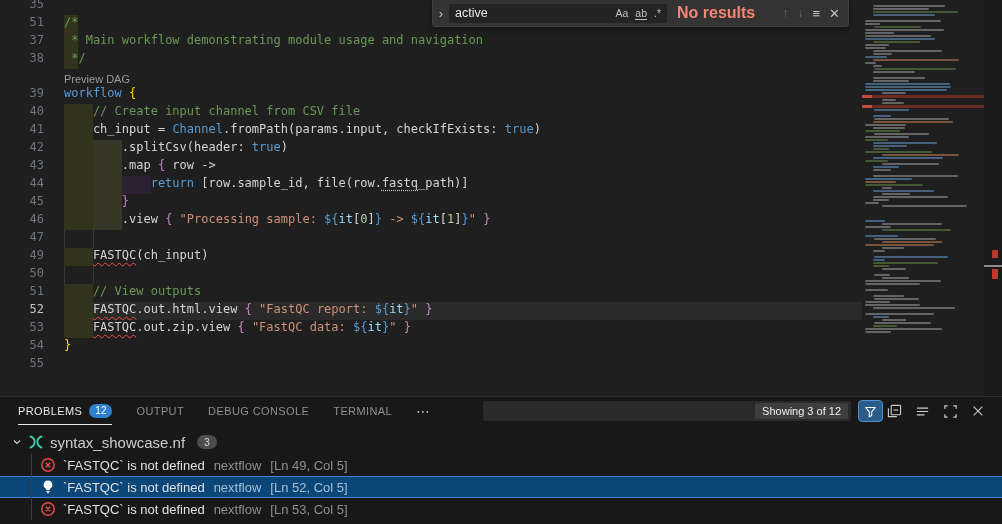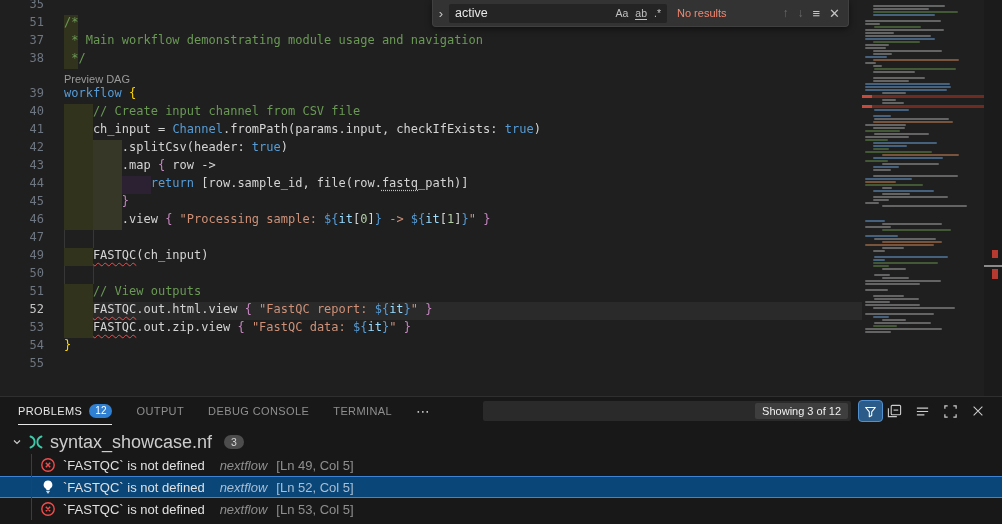--- a/index.html
+++ b/index.html
@@ -35,21 +35,21 @@
   .find{ position:absolute; left:432px; top:0; width:417px; height:27px; background:#333333;
          border:1px solid #404040; border-top:none; border-radius:0 0 4px 4px;
          box-shadow:0 2px 6px rgba(0,0,0,.5); display:flex; align-items:center; z-index:5; }
   .find-toggle{ width:16px; text-align:center; color:#c5c5c5; font-size:13px; cursor:pointer; }
   .find-input{ position:relative; width:218px; height:19px; background:#242424; border-radius:2px;
                display:flex; align-items:center; }
   .find-query{ padding-left:6px; color:#e8e8e8; font-size:12.5px; flex:1; }
   .find-opts{ display:flex; gap:7px; margin-right:6px; color:#c0c0c0; font-size:10.5px; }
   .find-opts span{ cursor:pointer; }
   .ico-ab{ border-bottom:1px solid #c0c0c0; }
-  .find-results{ margin-left:10px; color:#f48771; font-size:11px; flex:1; }
+  .find-results{ margin-left:10px; color:#f48771; font-size:16px; flex:1;font-weight:bold; }
   .find-nav{ display:flex; gap:9px; margin-right:8px; align-items:center; }
   .find-nav .dim{ color:#6c6c6c; font-size:12px; }
   .find-nav .lit{ color:#c5c5c5; font-size:13px; cursor:pointer; }
 
   
   .minimap{ position:absolute; left:862px; top:2px; width:122px; height:390px; overflow:hidden; cursor:pointer;}
   .mrow{ height:2px; margin-bottom:1px; display:flex; }
   .mrow span{ height:2px; border-radius:1px; }
   .mred{ height:3px; margin-bottom:1px; background:#6d2b22; position:relative; }
   .mred::before{ content:""; position:absolute; left:0; top:0; width:10px; height:3px; background:#c74a3c; }
@@ -73,31 +73,31 @@
   .pchip{ position:absolute; right:3px; top:2px; height:16px; line-height:16px; background:#3e3e3e;
           color:#f0f0f0; font-size:11px; padding:0 7px; border-radius:2px; white-space:nowrap;}
   .pfunnel{ position:absolute; left:858px; top:3px; width:25px; height:22px; background:#2b5c89;
             border:1px solid #5290cf; border-radius:4px; display:flex; align-items:center;
             justify-content:center; cursor:pointer; }
   .pactions{ position:absolute; left:885px; top:5px; display:flex; gap:10px; align-items:center; }
   .pact{ width:18px; height:18px; display:flex; align-items:center; justify-content:center; cursor:pointer; }
 
   .ptree{ position:relative; padding-top:5px; }
   .pfile{ height:24px; display:flex; align-items:center; padding-left:12px; gap:6px; cursor:pointer; }
-  .pfile-name{ color:#cccccc; font-size:18px; }
+  .pfile-name{ color:#cccccc; font-size:15px; }
   .fbadge{ background:#4d4d4d; color:#d6d6d6; font-size:10.5px; border-radius:9px; padding:1px 7px;
            margin-left:6px; }
   .pitems{ position:relative; }
   .pitems::before{ content:""; position:absolute; left:31px; top:0; bottom:0; width:1px;
                    background:#3d3d3d; z-index:3; pointer-events:none; }
   .prow{ height:22px; display:flex; align-items:center; padding-left:40px; gap:7px; cursor:pointer;
          position:relative; }
   .prow.sel{ background:#0a4778; border-top:1px solid #3f83d4; border-bottom:1px solid #3f83d4; }
   .pmsg{ color:#e0e0e0; font-size:13px; white-space:pre; }
-  .psrc{ color:#8f8f8f; font-size:13px; margin-left:8px;font-style:italic; }
+  .psrc{ color:#8f8f8f; font-size:13px; margin-left:2px; }
   .ploc{ color:#8f8f8f; font-size:13px; margin-left:2px; }
   .prow.sel .psrc, .prow.sel .ploc{ color:#a9bfd4; }
   .picon{ width:16px; height:16px; display:flex; align-items:center; justify-content:center; }
 </style>
 </head>
 <body>
 
 <div class="screen">
 
   <div class="editor">

